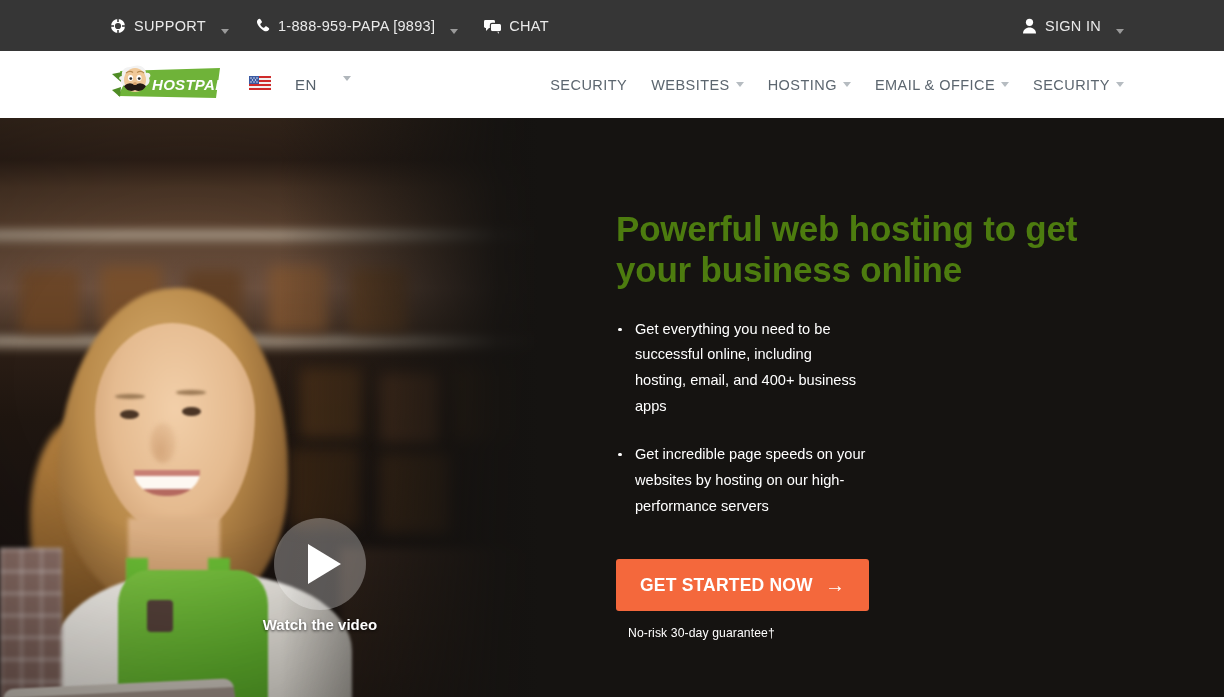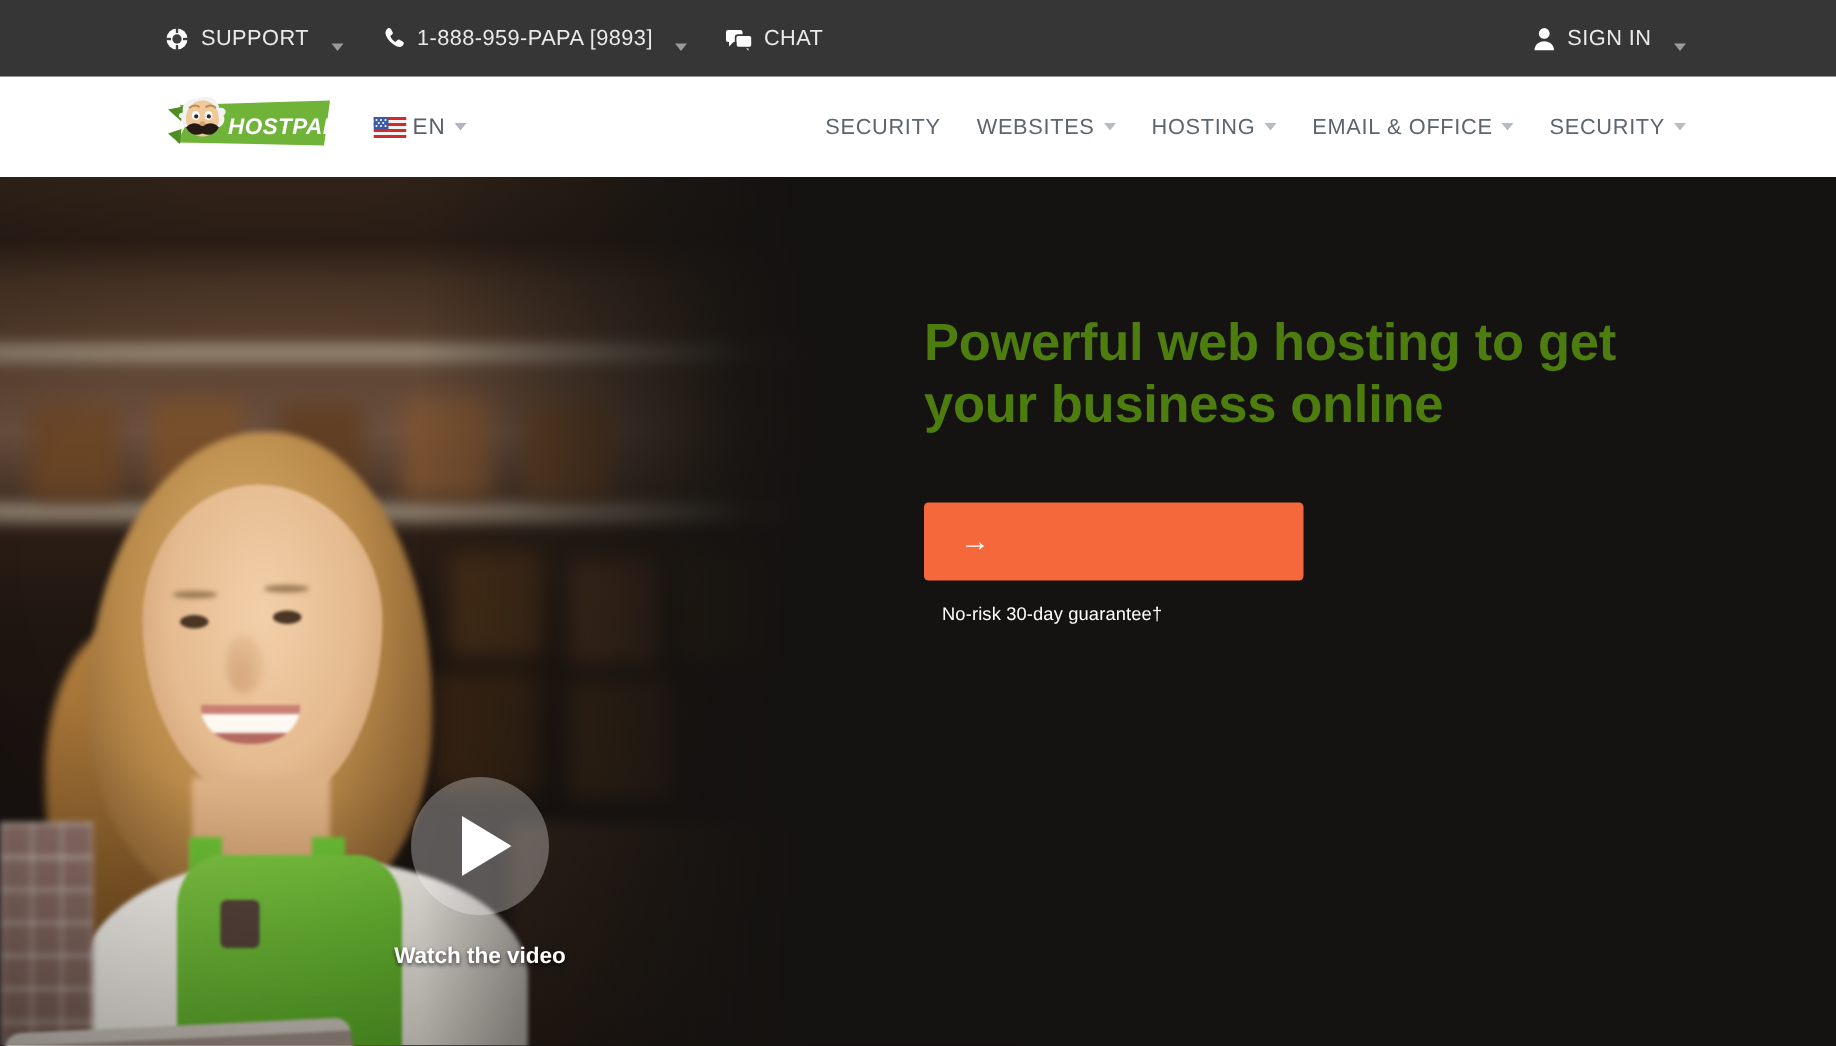--- a/index.html
+++ b/index.html
@@ -62,22 +62,22 @@
   }
   .brand-wrap {
     display: flex;
     align-items: center;
     margin-left: 112px;
     gap: 22px;
   }
   .logo { display: block; }
   .lang {
     display: flex;
-    align-items: center;
-    gap: 4px;
+    align-items: flex-start;
+    gap: 24px;
     cursor: pointer;
   }
   .lang .en {
     color: #56616b;
     font-size: 15px;
     letter-spacing: .6px;
   }
   .lang .caret { border-top-color: #b0b6bb; margin-left: 2px; }
 
   .mainnav {
@@ -295,21 +295,21 @@
     justify-content: center;
   }
   .play-tri {
     width: 0; height: 0;
     border-top: 20px solid transparent;
     border-bottom: 20px solid transparent;
     border-left: 33px solid #ffffff;
     margin-left: 9px;
   }
   .play-label {
-    margin-top: 19px;
+    margin-top: 6px;
     color: #ffffff;
     font-size: 15px;
     font-weight: bold;
     text-shadow: 0 1px 3px rgba(0,0,0,.7);
     white-space: nowrap;
   }
 
   
   .hero-copy {
     position: absolute;
@@ -560,21 +560,28 @@
     <div class="play-circle">
       <div class="play-tri"></div>
     </div>
     <div class="play-label">Watch the video</div>
   </div>
 
   <div class="hero-copy">
     <h1 class="hero-title">Powerful web hosting to get your business online</h1>
 
     <div class="bullets">
+      <div class="bcol">
+        <ul class="blist">
+          <li>Get everything you need to be successful online, including hosting, email, and 400+ business apps</li>
+          <li>Get incredible page speeds on your websites by hosting on our high-performance servers</li>
+        </ul>
+      </div>
     </div>
 
     <button class="cta">
+      <span class="cta-label">GET STARTED NOW</span>
       <span class="cta-arrow">→</span>
     </button>
 
     <div class="guarantee">No-risk 30-day guarantee†</div>
   </div>
 </section>
 
 </body></html>

